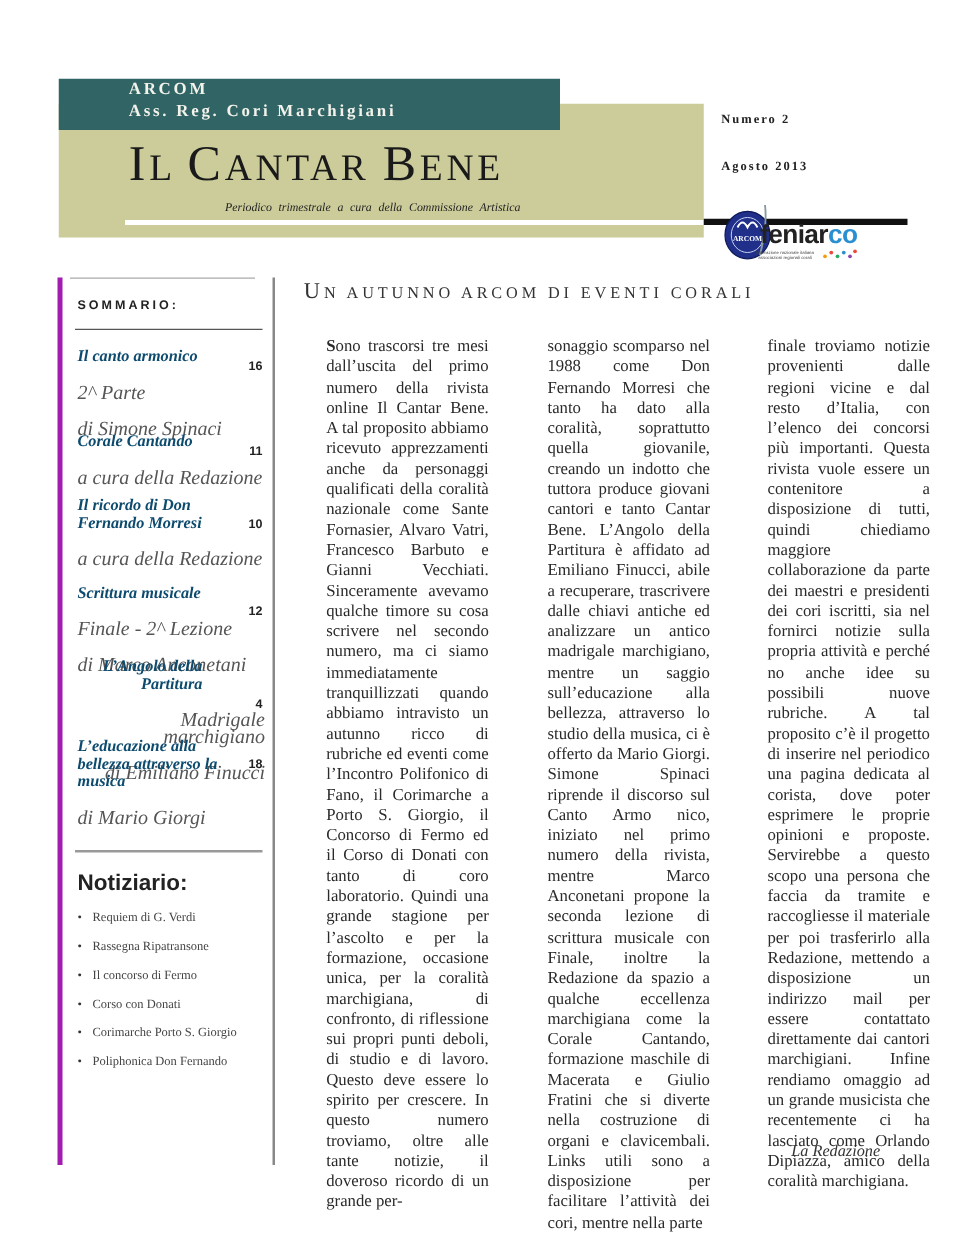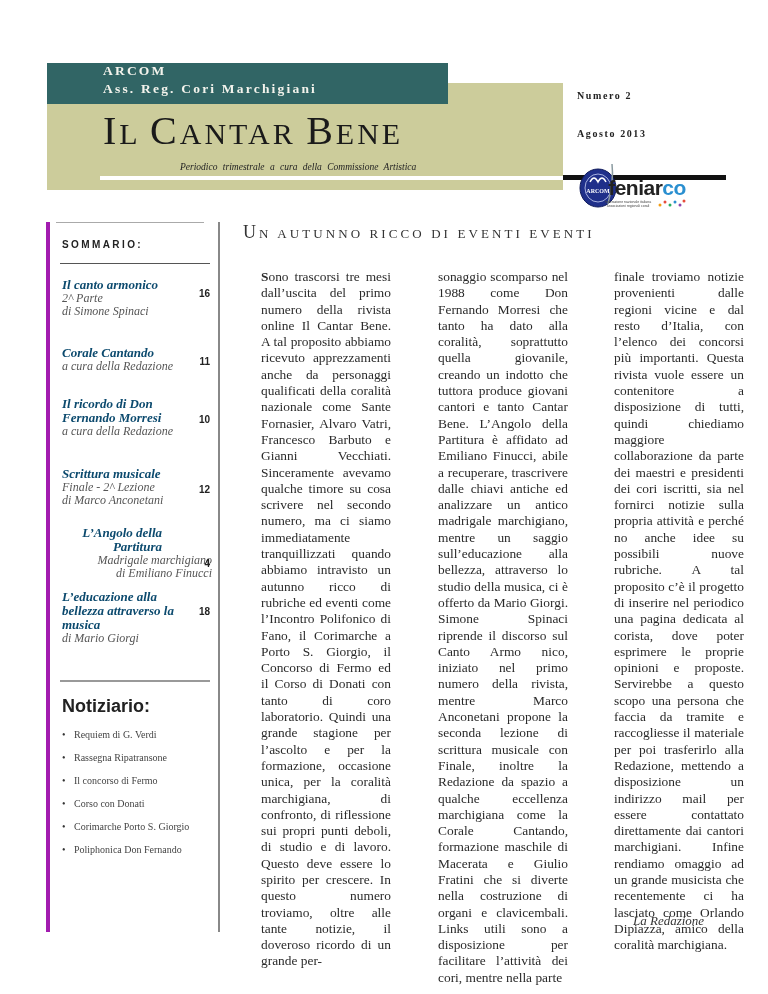--- a/index.html
+++ b/index.html
@@ -25,21 +25,21 @@
   .feniarco-word .co { color:#2a8fd0; }
   .feniarco-tag { font-family:"Liberation Sans", sans-serif; font-size:3.5px; color:#444; line-height:4px; margin-top:1px; }
 
   
   .sidebar { position:absolute; left:46px; top:222px; width:168px; height:710px; border-left:4px solid #a21caf; border-right:2px solid #888; }
   .sb-top-rule { position:absolute; left:6px; top:0px; width:148px; height:1px; background:#aaa; }
   .sommario { position:absolute; left:12px; top:17px; font-family:"Liberation Sans", sans-serif; font-weight:bold; font-size:10px; letter-spacing:2.4px; color:#222; }
   .sb-rule { position:absolute; left:10px; width:150px; height:1px; background:#555; }
   .toc-item { position:absolute; left:12px; width:150px; }
   .toc-title { font-family:"Liberation Serif", serif; font-weight:bold; font-style:italic; font-size:13px; line-height:14px; color:#0c4a6e; width:120px; }
-  .toc-sub { font-family:"Liberation Serif", serif; font-style:italic; font-size:12px; line-height:13px; color:#555; }
+  .toc-sub { font-family:"Liberation Serif", serif; font-style:italic; font-size:16px; line-height:13px; color:#555;margin-top:16px; }
   .toc-page { position:absolute; right:2px; font-family:"Liberation Sans", sans-serif; font-weight:bold; font-size:10px; color:#222; }
 
   .banner { position:absolute; left:10px; top:390px; width:150px; height:50px; background:#f1eef0; border:1px solid #dfdada; }
   .banner .word { position:absolute; left:12px; top:4px; font-family:"DejaVu Serif", serif; font-style:italic; font-weight:bold; font-size:20px; color:#ef6e3c; letter-spacing:-0.5px; }
   .banner .tag { position:absolute; left:40px; top:29px; font-family:"Liberation Serif", serif; font-style:italic; font-size:11px; color:#333; }
 
   .notiziario { position:absolute; left:12px; top:465px; font-family:"Liberation Sans", sans-serif; font-weight:bold; font-size:18px; color:#222; }
   .news-list { position:absolute; left:12px; top:500px; margin:0; padding:0; list-style:none; }
   .news-list li { font-family:"Liberation Serif", serif; font-size:10px; color:#444; height:23px; white-space:nowrap; }
   .news-list li .bullet { display:inline-block; width:12px; color:#333; font-size:10px; }
@@ -147,21 +147,21 @@
   <ul class="news-list" style="top:507px;">
     <li><span class="bullet">•</span><span>Requiem di G. Verdi</span></li>
     <li><span class="bullet">•</span><span>Rassegna Ripatransone</span></li>
     <li><span class="bullet">•</span><span>Il concorso di Fermo</span></li>
     <li><span class="bullet">•</span><span>Corso con Donati</span></li>
     <li><span class="bullet">•</span><span>Corimarche Porto S. Giorgio</span></li>
     <li><span class="bullet">•</span><span>Poliphonica Don Fernando</span></li>
   </ul>
 </div>
 
-<div class="headline"><span>U</span><span class="sc">N AUTUNNO RICCO DI EVENTI EVENTI</span></div>
+<div class="headline"><span>U</span><span class="sc">N AUTUNNO ARCOM DI EVENTI CORALI</span></div>
 
 <div class="col col1">
   <p><span class="dropcap">S</span><span>ono trascorsi tre mesi dall’uscita del primo numero della rivista online Il Cantar Bene. A tal proposito abbiamo ricevuto apprezzamenti anche da personaggi qualificati della coralità nazionale come Sante Fornasier, Alvaro Vatri, Francesco Barbuto e Gianni Vecchiati. Sinceramente avevamo qualche timore su cosa scrivere nel secondo numero, ma ci siamo immediatamente tranquillizzati quando abbiamo intravisto un autunno ricco di rubriche ed eventi come l’Incontro Polifonico di Fano, il Corimarche a Porto S. Giorgio, il Concorso di Fermo ed il Corso di Donati con tanto di coro laboratorio. Quindi una grande stagione per l’ascolto e per la formazione, occasione unica, per la coralità marchigiana, di confronto, di riflessione sui propri punti deboli, di studio e di lavoro. Questo deve essere lo spirito per crescere. In questo numero troviamo, oltre alle tante notizie, il doveroso ricordo di un grande per-</span></p>
 </div>
 <div class="col col2">
   <p>sonaggio scomparso nel 1988 come Don Fernando Morresi che tanto ha dato alla coralità, soprattutto quella giovanile, creando un indotto che tuttora produce giovani cantori e tanto Cantar Bene. L’Angolo della Partitura è affidato ad Emiliano Finucci, abile a recuperare, trascrivere dalle chiavi antiche ed analizzare un antico madrigale marchigiano, mentre un saggio sull’educazione alla bellezza, attraverso lo studio della musica, ci è offerto da Mario Giorgi. Simone Spinaci riprende il discorso sul Canto Armo nico, iniziato nel primo numero della rivista, mentre Marco Anconetani propone la seconda lezione di scrittura musicale con Finale, inoltre la Redazione da spazio a qualche eccellenza marchigiana come la Corale Cantando, formazione maschile di Macerata e Giulio Fratini che si diverte nella costruzione di organi e clavicembali. Links utili sono a disposizione per facilitare l’attività dei cori, mentre nella parte</p>
 </div>
 <div class="col col3">
   <p>finale troviamo notizie provenienti dalle regioni vicine e dal resto d’Italia, con l’elenco dei concorsi più importanti. Questa rivista vuole essere un contenitore a disposizione di tutti, quindi chiediamo maggiore collaborazione da parte dei maestri e presidenti dei cori iscritti, sia nel fornirci notizie sulla propria attività e perché no anche idee su possibili nuove rubriche. A tal proposito c’è il progetto di inserire nel periodico una pagina dedicata al corista, dove poter esprimere le proprie opinioni e proposte. Servirebbe a questo scopo una persona che faccia da tramite e raccogliesse il materiale per poi trasferirlo alla Redazione, mettendo a disposizione un indirizzo mail per essere contattato direttamente dai cantori marchigiani. Infine rendiamo omaggio ad un grande musicista che recentemente ci ha lasciato come Orlando Dipiazza, amico della coralità marchigiana.</p>
 </div>

